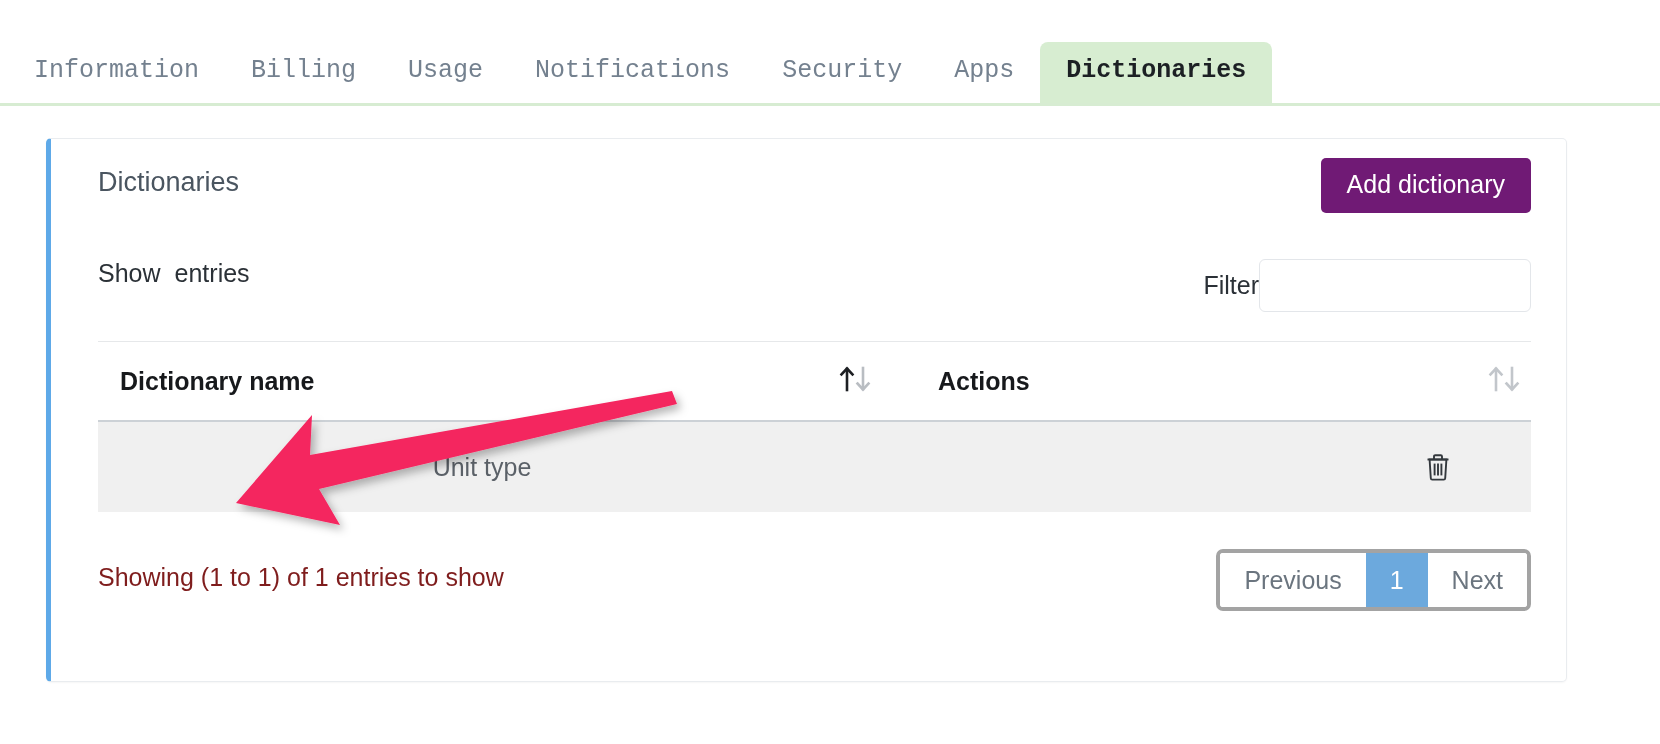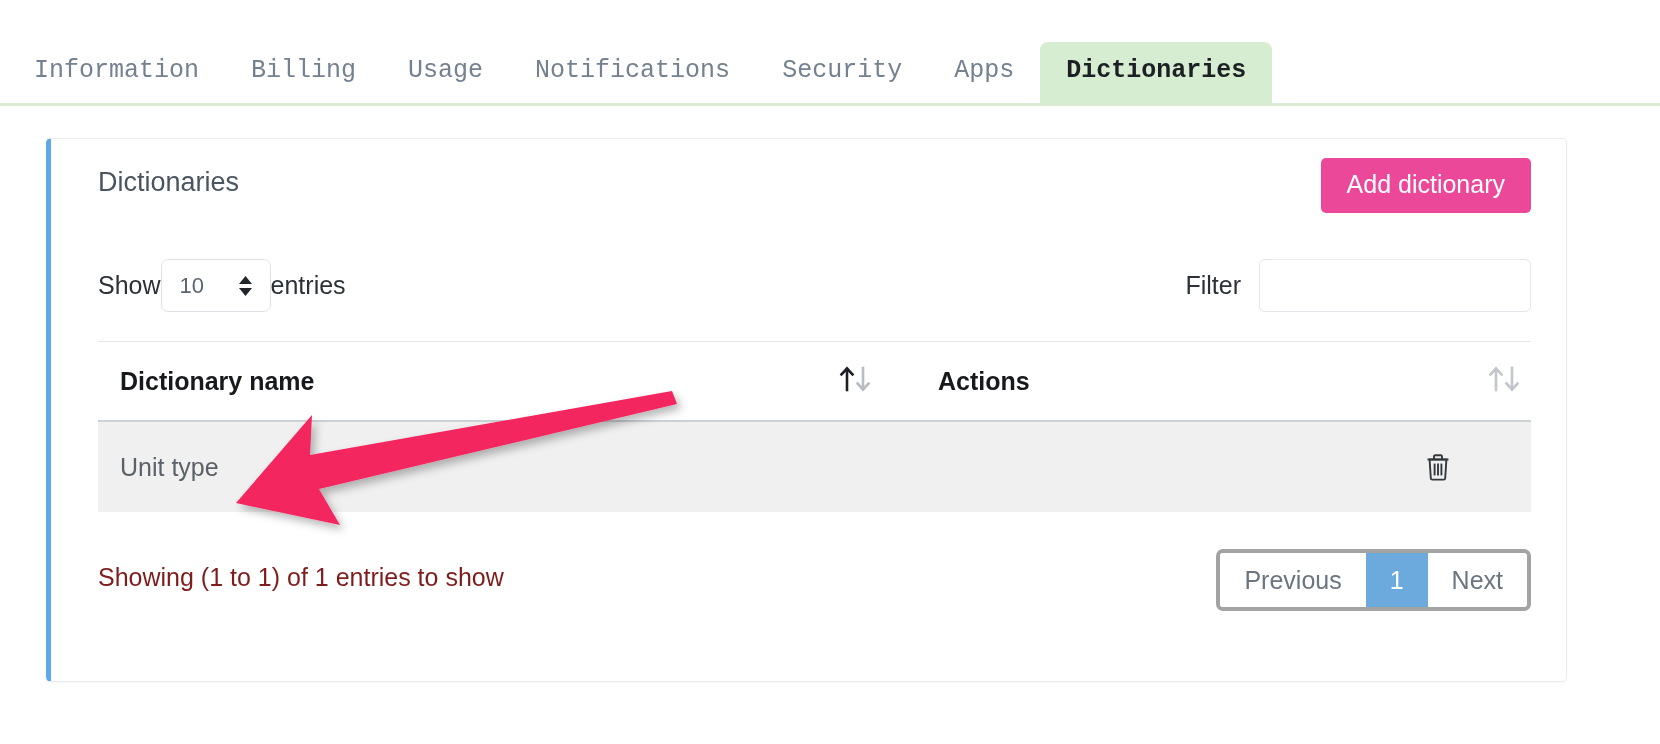--- a/index.html
+++ b/index.html
@@ -75,21 +75,21 @@
     left: 47px;
     font-size: 27px;
     color: #4a5560;
     font-weight: normal;
   }
 
   .add-btn {
     position: absolute;
     top: 19px;
     right: 35px;
-    background: #ec4899;
+    background: #701a75;
     color: #ffffff;
     border: none;
     border-radius: 5px;
     font-size: 25px;
     font-family: "Liberation Sans", sans-serif;
     padding: 14px 26px 16px 26px;
     cursor: pointer;
     line-height: 1;
   }
 
@@ -100,20 +100,21 @@
     left: 47px;
     right: 35px;
     height: 56px;
   }
   .show-entries {
     position: absolute;
     left: 0;
     top: 0;
     display: flex;
     align-items: center;
+    gap: 14px;
     font-size: 25px;
     color: #2b3137;
   }
   .entries-select {
     position: relative;
     width: 110px;
     height: 53px;
     border: 1px solid #dee2e6;
     border-radius: 7px;
     background: #ffffff;
@@ -135,21 +136,20 @@
     line-height: 0;
   }
   .stepper svg { display: block; }
 
   .filter-group {
     position: absolute;
     right: 0;
     top: 0;
     display: flex;
     align-items: center;
-    gap: 18px;
   }
   .filter-label { font-size: 25px; color: #2b3137; }
   .filter-input {
     width: 272px;
     height: 53px;
     border: 1px solid #e3e6ea;
     border-radius: 6px;
     background: #ffffff;
     font-size: 22px;
     padding: 0 12px;
@@ -183,23 +183,24 @@
 
   .row {
     display: flex;
     align-items: center;
     height: 92px;
     background: #f0f0f0;
     border-top: 2px solid #ccd1d6;
   }
   .cell-name {
     width: 740px;
-    padding-left: 22px;
+    padding-left: 28px;
     font-size: 25px;
     color: #5b6168;
+    text-align: center;
   }
   .cell-spacer { flex: 1; }
   .cell-action {
     width: 120px;
     display: flex;
     justify-content: flex-start;
     padding-left: 12px;
   }
   .trash-btn {
     background: none;
@@ -281,29 +282,20 @@
     <div class="card-inner">
 
       <div class="card-title">Dictionaries</div>
 
       <button class="add-btn">Add dictionary</button>
 
       <div class="controls">
 
         <div class="show-entries">
           <span>Show</span>
-          <div class="entries-select">
-            <span>10</span>
-            <span class="stepper">
-              <svg width="17" height="22" viewBox="0 0 17 22">
-                <polygon points="8.5,1 15,9 2,9" fill="#212529"></polygon>
-                <polygon points="8.5,21 15,13 2,13" fill="#212529"></polygon>
-              </svg>
-            </span>
-          </div>
           <span>entries</span>
         </div>
 
         <div class="filter-group">
           <span class="filter-label">Filter</span>
           <input class="filter-input" type="text" placeholder="" style="">
         </div>
       </div>
 
       <div class="table">

